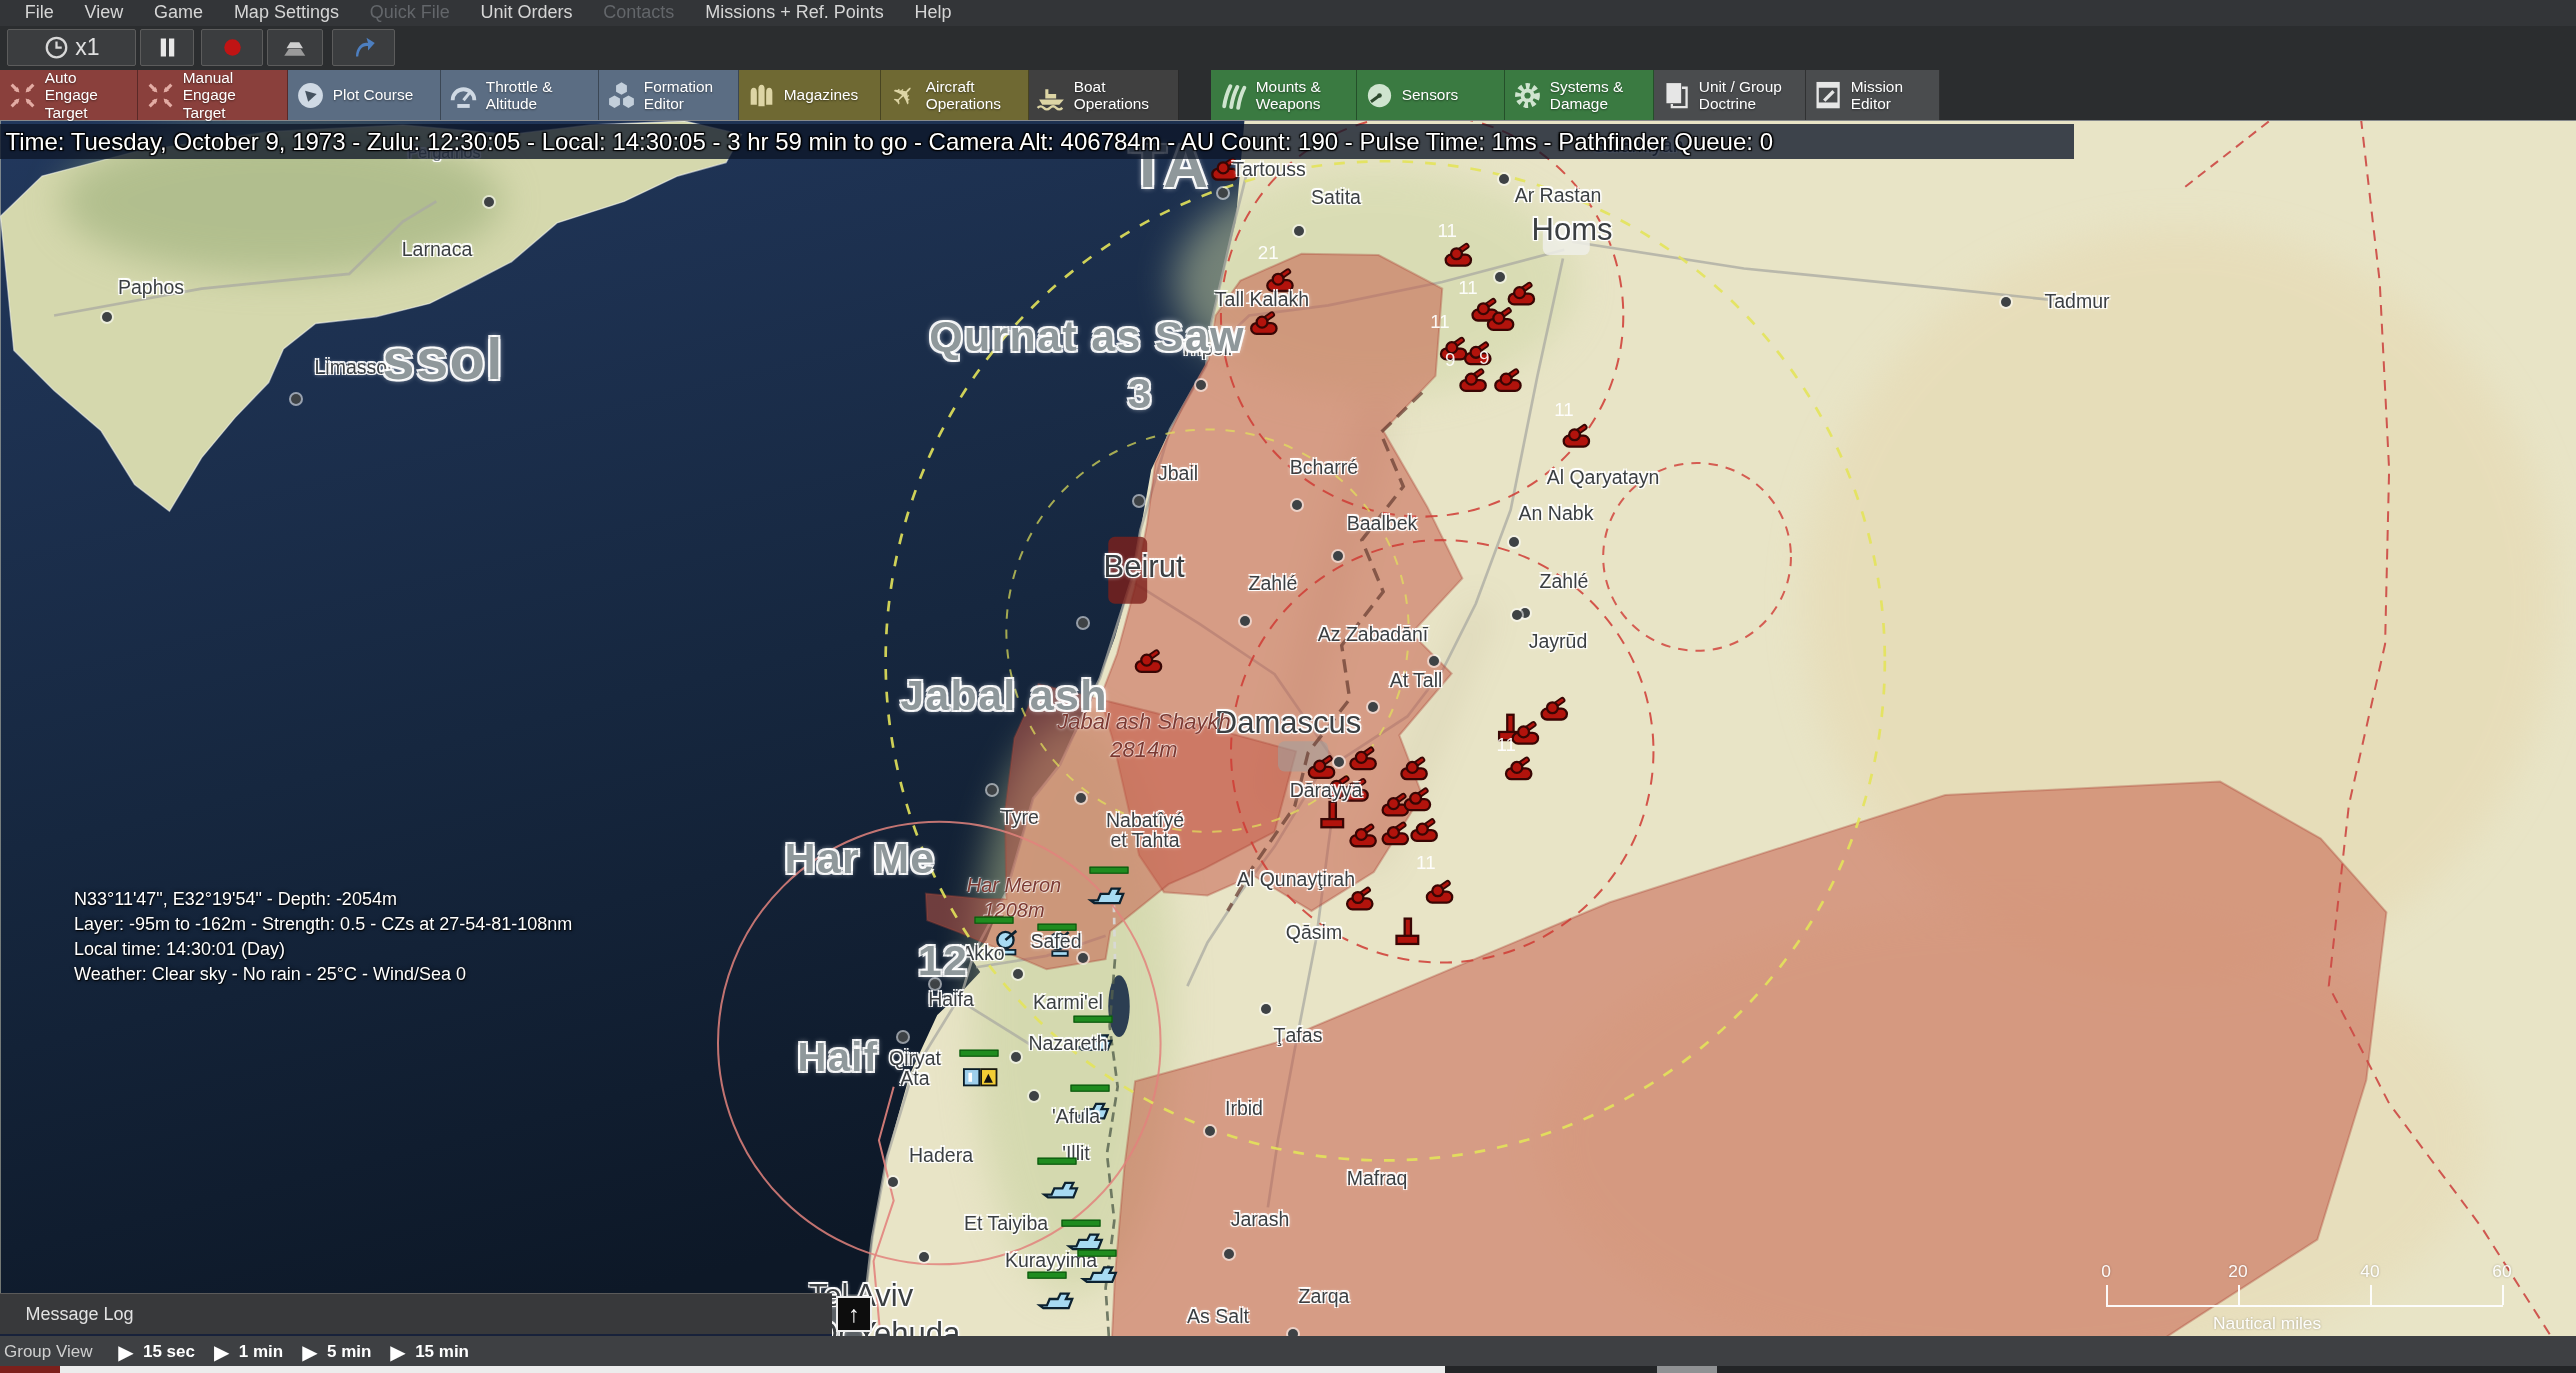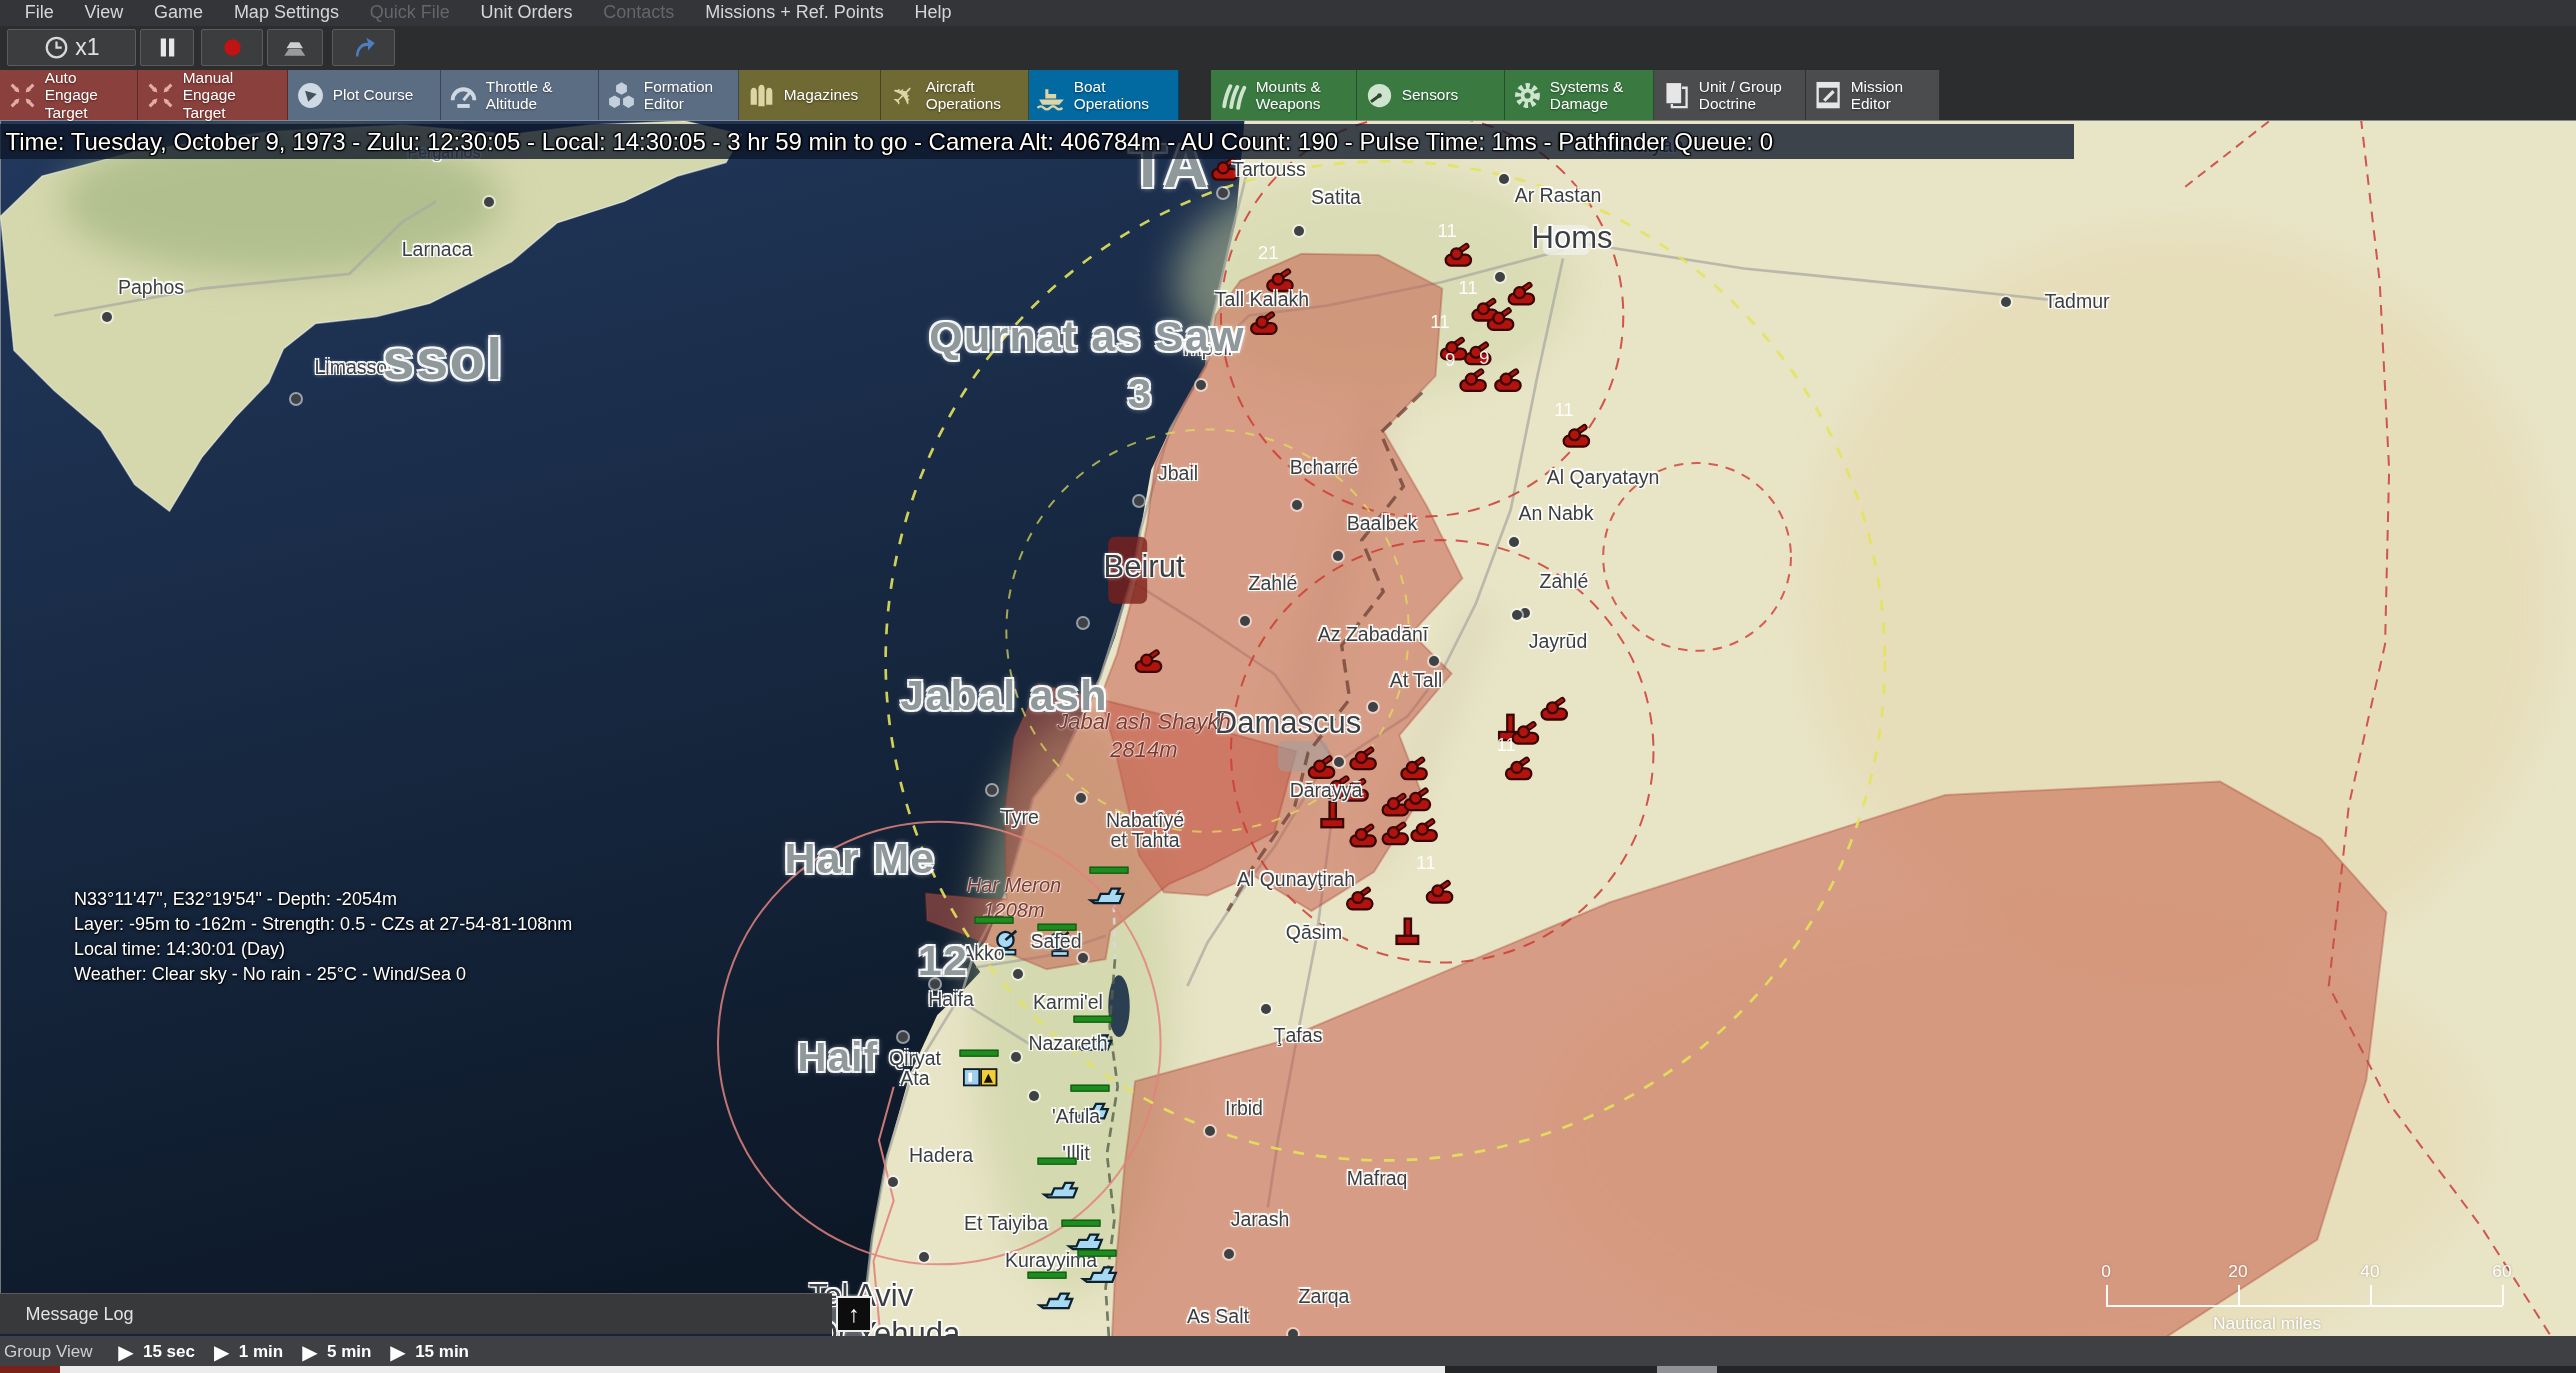--- a/index.html
+++ b/index.html
@@ -208,21 +208,21 @@
       </span>
       <span class="lbl">Magazines</span>
     </div>
     <div class="tb3" style="width: 148px; background: rgb(111, 105, 51);">
       <span class="i">
         <span style="font-size:28px;color:#ddd5a5;transform:rotate(-45deg);display:inline-block;">✈</span>
       </span>
       <span class="lbl">Aircraft
 Operations</span>
     </div>
-    <div class="tb3" style="width: 150px; background: #0369a1;">
+    <div class="tb3" style="width: 150px; background: #404040;">
       <span class="i">
         <svg width="31" height="31" viewBox="0 0 40 40">
           <path d="M12 24 L12 12 L16 12 L16 18 L26 18 L26 24 Z" fill="#ddd5a5"></path>
           <path d="M4 25 L36 25 L30 32 L8 32 Z" fill="#ddd5a5"></path>
           <path d="M2 36 q4 -4 8 0 q4 4 8 0 q4 -4 8 0 q4 4 8 0" stroke="#ddd5a5" fill="none" stroke-width="3"></path>
         </svg>
       </span>
       <span class="lbl">Boat
 Operations</span>
     </div>
@@ -438,21 +438,21 @@
     <div class="dot" style="left: 489px; top: 81px;"></div>
     <div class="city cs2" style="left: 353px; top: 246px;">Limassol</div>
     <div class="dot" style="left: 296px; top: 278px;"></div>
     <div class="city cs0" style="left: 444px; top: 32px;">Pergamos</div>
     <div class="city cs2" style="left: 1269px; top: 48px;">Tartouss</div>
     <div class="dot" style="left: 1223px; top: 72px;"></div>
     <div class="city cs2" style="left: 1336px; top: 76px;">Satita</div>
     <div class="dot" style="left: 1299px; top: 110px;"></div>
     <div class="city cs2" style="left: 1558px; top: 74px;">Ar Rastan</div>
     <div class="dot" style="left: 1504px; top: 58px;"></div>
-    <div class="city cs3" style="left: 1572px; top: 117px;">Homs</div>
+    <div class="city cs3" style="left: 1572px; top: 109px;">Homs</div>
     <div class="dot" style="left: 1500px; top: 156px;"></div>
     <div class="city cs2" style="left: 1638px; top: 23.5px;">Salamiyah</div>
     <div class="city cs2" style="left: 2077px; top: 180px;">Tadmur</div>
     <div class="dot" style="left: 2006px; top: 181px;"></div>
     <div class="city cs2" style="left: 1262px; top: 178px;">Tall Kalakh</div>
     <div class="city cs2" style="left: 1206px; top: 227px;">Tripoli</div>
     <div class="dot" style="left: 1201px; top: 264px;"></div>
     <div class="city cs2" style="left: 1178px; top: 352px;">Jbail</div>
     <div class="dot" style="left: 1139px; top: 380px;"></div>
     <div class="city cs2" style="left: 1324px; top: 346px;">Bcharré</div>

